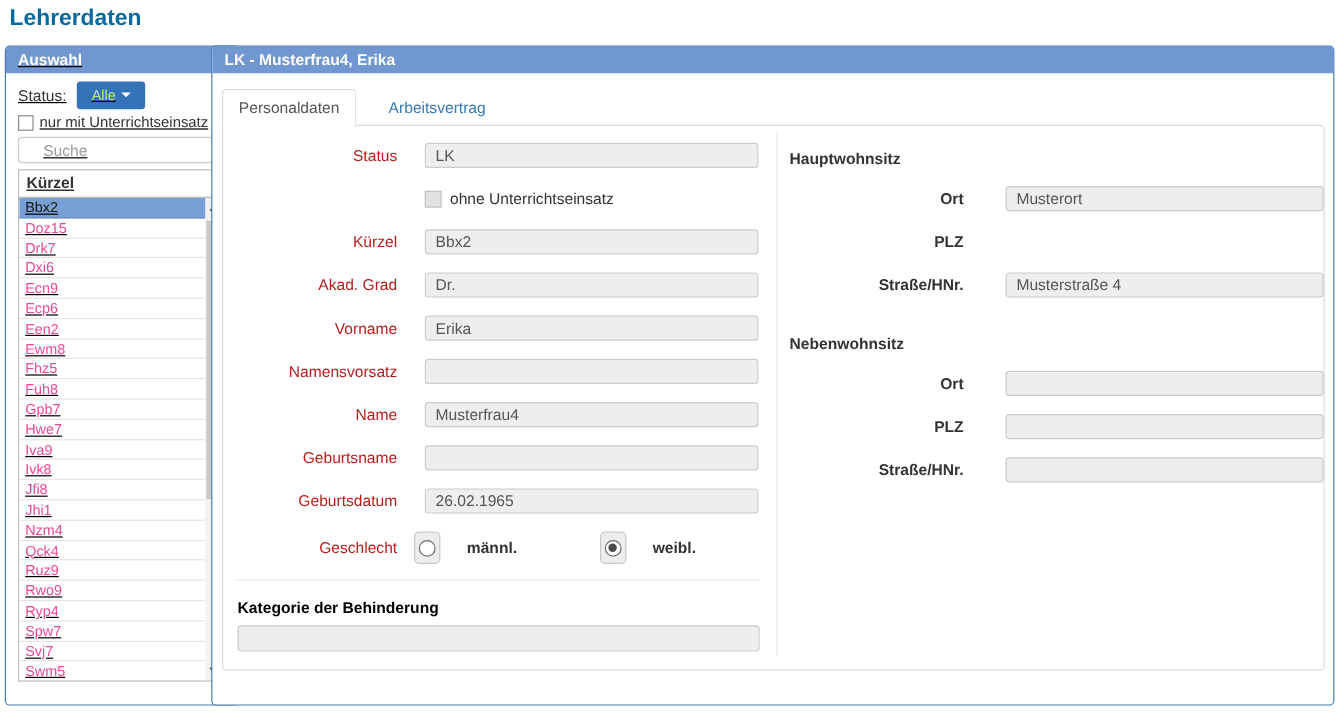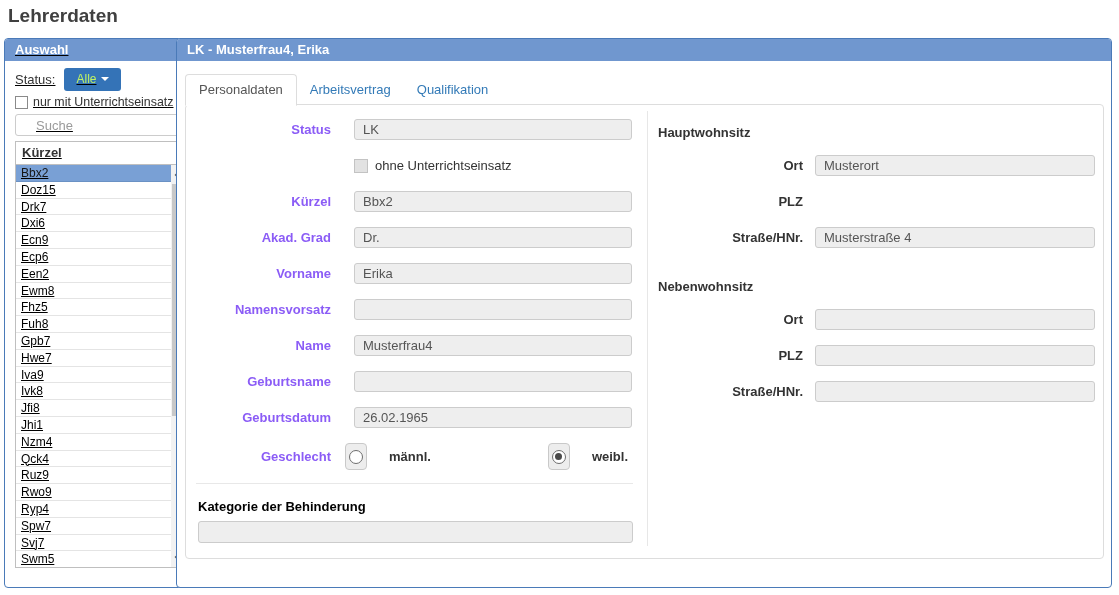--- a/index.html
+++ b/index.html
@@ -1,18 +1,18 @@
 <!DOCTYPE html>
 <html style="--panel_border: #4a7ab8; --header_bg: #7097cf; --button_bg: #3473b7; --link: #337ab7; --selection_bg: #79a0d5; --input_bg: #eeeeee; --input_border: #cccccc; --tab_border: #dddddd; --value_text: #555555;"><head>
 <meta charset="utf-8">
 <style>
   * { margin:0; padding:0; box-sizing:border-box; }
   html,body { width:1119px; height:595px; background:#fff; overflow:hidden;
               font-family:"Liberation Sans", sans-serif; }
-  #title { position:absolute; left:8px; top:5px; font-size:19px; color:#404040; }
+  #title { position:absolute; left:8px; top:5px; font-size:19px; color:#0369a1; }
 
   .panel { position:absolute; top:38px; background:#fff;
            border:1px solid var(--panel_border); border-radius:4px; }
   .panel-header { height:22px; background:var(--header_bg); color:#fff;
                   font-size:13px; font-weight:bold; line-height:22px;
                   padding:0 10px; border-radius:3px 3px 0 0; }
 
   
   #sidebar { left:4px; width:196px; height:550px;text-decoration:underline; }
   .status-row { display:flex; align-items:center; margin:7px 0 0 10px; font-size:13px; color:#333; }
@@ -29,81 +29,81 @@
           margin-right:5px; flex:0 0 auto; }
   #search { display:block; margin:5px 10px 0; width:calc(100% - 20px); height:22px;
             border:1px solid var(--input_border); border-radius:3px; padding:0 20px;
             font-size:13px; color:#333; font-family:"Liberation Sans", sans-serif; }
   #search::placeholder { color:#9b9b9b; }
   .list-header { margin:5px 10px 0; height:24px; line-height:22px; border:1px solid #bfbfbf;
                  font-size:13px; font-weight:bold; color:#333; padding:0 6px; background:#fff; }
   .listbox { position:relative; margin:-1px 10px 0; height:404px;
              border:1px solid #bfbfbf; background:#fff; overflow:hidden; }
   ul[data-repeat] { display:block; list-style:none; width:100%; }
-  .list-item { height:16.8px; line-height:16px; font-size:12px; color:#000000;
+  .list-item { height:16.8px; line-height:16px; font-size:12px; color:#ec4899;
                padding-left:5px; border-bottom:1px solid #e4e4e4; cursor:pointer; }
   .list-item.selected { background:var(--selection_bg); color:#151515;
                         border-bottom-color:#6a91c4; }
   .vscroll { position:absolute; right:0; top:0; bottom:0; width:17px; background:#f2f2f2; }
   .scroll-arrow { position:absolute; left:0; width:17px; height:17px;
                   display:flex; align-items:center; justify-content:center; }
   .scroll-arrow.up { top:0; } .scroll-arrow.down { bottom:0; }
   .chev { width:7px; height:7px; border-right:2px solid #5a5a5a; border-bottom:2px solid #5a5a5a; }
   .chev.up { transform:rotate(-135deg) translate(-1px,-1px); }
   .chev.down { transform:rotate(45deg) translate(-1px,-1px); }
   .scroll-thumb { position:absolute; left:1px; width:15px; top:19px; height:232px;
                   background:#c8c8c8; }
 
   
   #main { left:176px; width:936px; height:550px; }
-  .tabs { position:absolute; left:8px; top:36px; height:30px; align-items:flex-end; font-size:13px; }
+  .tabs { position:absolute; left:8px; top:36px; height:30px; align-items:flex-end; font-size:13px;gap:14px; }
   .tabs[data-repeat] { display:flex; }
   .tab { padding:7px 13px 8px; color:var(--link); cursor:pointer; white-space:nowrap; }
   .tab.active { background:#fff; color:#555; border:1px solid var(--tab_border);
                 border-bottom:1px solid #fff; border-radius:4px 4px 0 0;
                 margin-bottom:-1px; position:relative; z-index:2; }
   .tab-content { position:absolute; left:8px; right:7px; top:65px; bottom:28px;
                  border:1px solid var(--tab_border); border-radius:4px; background:#fff; }
   [data-repeat] { display:contents; }
 
   .col-left  { position:absolute; left:0; top:0; width:461px; }
   .col-right { position:absolute; left:461px; right:0; top:6px; bottom:12px;
                border-left:1px solid #e7e7e7; padding-left:10px; }
 
   .frow { display:flex; align-items:center; height:21px; margin:15px 0 0 12px; }
   .frow.first { margin-top:14px; }
-  .flabel { width:133px; text-align:right; font-weight:bold; font-size:13px;
-            color:#8b5cf6; margin-right:23px; flex:0 0 auto; }
+  .flabel { width:133px; text-align:right; font-weight:normal; font-size:13px;
+            color:#b91c1c; margin-right:23px; flex:0 0 auto; }
   .finput { display:inline-flex; align-items:center; width:278px; height:21px;
             background:var(--input_bg); border:1px solid var(--input_border);
             border-radius:3px; padding:0 8px; font-size:13px; color:var(--value_text);
             overflow:hidden; white-space:nowrap; }
   .cbox-dis { width:14px; height:14px; background:#e2e2e2; border:1px solid #c3c3c3;
               margin-right:7px; flex:0 0 auto; }
   .inline-check { display:flex; align-items:center; font-size:13px; color:#333; }
 
   .gender-row { height:27px; }
-  .radio-group[data-repeat] { display:flex; align-items:center; margin-left:-9px;gap:48px; }
+  .radio-group[data-repeat] { display:flex; align-items:center; margin-left:-9px; }
   .radio-wrap { display:flex; align-items:center; }
   .radio-wrap + .radio-wrap { margin-left:69px; }
   .radio-box { width:22px; height:27px; background:#ededed; border:1px solid #c9c9c9;
                border-radius:4px; display:flex; align-items:center; justify-content:center; }
   .radio-circle { width:14px; height:14px; border:1.5px solid #6e6e6e; border-radius:50%;
                   background:#fff; display:flex; align-items:center; justify-content:center; }
   .radio-dot { width:7px; height:7px; border-radius:50%; background:#4a4a4a; display:none; }
   .radio-box.checked .radio-dot { display:block; }
   .radio-label { margin-left:22px; font-weight:bold; font-size:13px; color:#333; }
 
   .divider { border:none; border-top:1px solid #e8e8e8; margin:13px 0 0 10px; width:437px; }
   .section-heading { margin:15px 0 0 12px; font-size:13px; font-weight:bold; color:#000000; }
   .wide-input { margin:7px 0 0 12px; width:435px; height:22px; }
 
   .rheading { margin-top:14px; font-size:13px; font-weight:bold; color:#333; }
   .rheading.second { margin-top:31px; }
-  .rrow { display:flex; align-items:center; height:21px; margin-top:15px; }
+  .rrow { display:flex; align-items:center; height:21px; margin-top:15px;gap:23px; }
   .rlabel { width:145px; text-align:right; font-weight:bold; font-size:13px;
             color:#333; margin-right:12px; flex:0 0 auto; }
   .rinput { display:inline-flex; align-items:center; width:280px; height:21px;
             background:var(--input_bg); border:1px solid var(--input_border);
             border-radius:3px; padding:0 8px; font-size:13px; color:var(--value_text);
             overflow:hidden; white-space:nowrap; }
 </style>
 </head>
 <body>
 
@@ -195,21 +195,20 @@
 
 <div class="panel" id="main">
   <div class="panel-header">LK - Musterfrau4, Erika</div>
 
   <div class="tabs" data-repeat="main.tabs">
 
       <div class="tab active">Personaldaten</div>
 
       <div class="tab">Arbeitsvertrag</div>
 
-      <div class="tab">Qualifikation</div>
 
     </div>
 
   <div class="tab-content">
 
     <div class="col-left">
 
       <div class="frow first">
         <span class="flabel">Status</span>
         <span class="finput">LK</span>

